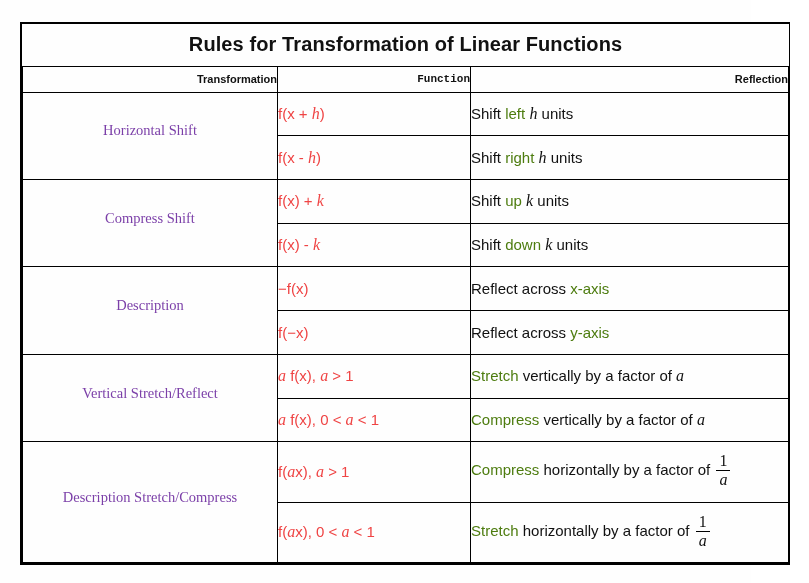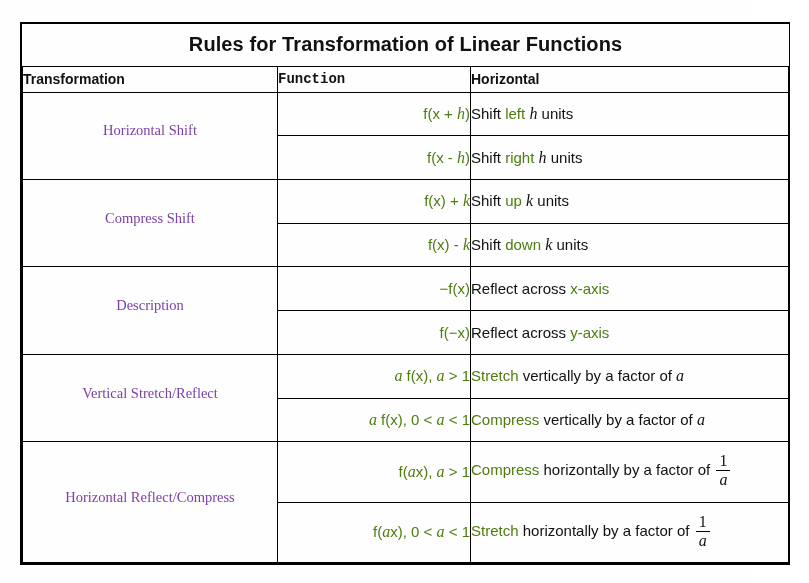--- a/index.html
+++ b/index.html
@@ -59,22 +59,22 @@
   .title-text {
     font-size: 20px;
     font-weight: bold;
     letter-spacing: 0.1px;
     color: #111111;
   }
 
   
   .hdr {
     height: 24px;
-    text-align: left;
-    font-size: 14px;
+    text-align: right;
+    font-size: 11px;
     font-weight: bold;
     color: #111111;
     border-left: none;
     border-right: none;
   }
   .hdr.mid { border-left: 1px solid #000; border-right: 1px solid #000; font-family: Liberation Mono, monospace; }
 
   
   col.c1 { width: 255px; }
   col.c2 { width: 193px; }
@@ -89,23 +89,23 @@
     vertical-align: middle;
   }
   .transform-cell .t-inner {
     display: block;
     margin-top: -10px;
     font-family: Liberation Serif, serif;
   }
 
   
   .func-cell {
-    text-align: right;
+    text-align: left;
     font-size: 15px;
-    color: #4d7c0f;
+    color: #ef4444;
     white-space: nowrap;
   }
 
   
   .desc-cell {
     text-align: left;
     font-size: 15px;
     color: #111111;
     padding-left: 9px;
     border-right: none;
@@ -172,21 +172,21 @@
 
         <tr>
           <td class="title-cell" colspan="3">
             <span class="title-text">Rules for Transformation of Linear Functions</span>
           </td>
         </tr>
 
         <tr>
           <th class="hdr">Transformation</th>
           <th class="hdr mid">Function</th>
-          <th class="hdr">Horizontal</th>
+          <th class="hdr">Reflection</th>
         </tr>
 
         <tr class="r-std">
           <td class="transform-cell" rowspan="2">
             <span class="t-inner">Horizontal Shift</span>
           </td>
           <td class="func-cell">
             <span>f(x + </span><span class="ital">h</span><span>)</span>
           </td>
           <td class="desc-cell">
@@ -257,21 +257,21 @@
           <td class="func-cell">
             <span class="ital">a</span><span> f(x), 0 &lt; </span><span class="ital">a</span><span> &lt; 1</span>
           </td>
           <td class="desc-cell">
             <span class="kw-red">Compress</span><span> vertically by a factor of </span><span class="ital">a</span>
           </td>
         </tr>
 
         <tr class="r-tall">
           <td class="transform-cell" rowspan="2">
-            <span class="t-inner">Horizontal Reflect/Compress</span>
+            <span class="t-inner">Description Stretch/Compress</span>
           </td>
           <td class="func-cell">
             <span>f(</span><span class="ital">a</span><span>x), </span><span class="ital">a</span><span> &gt; 1</span>
           </td>
           <td class="desc-cell desc-frac">
             <span class="kw-red">Compress</span><span> horizontally by a factor of </span><span class="frac"><span class="num">1</span><span class="bar"></span><span class="den">a</span></span>
           </td>
         </tr>
         <tr class="r-tall">
           <td class="func-cell">

